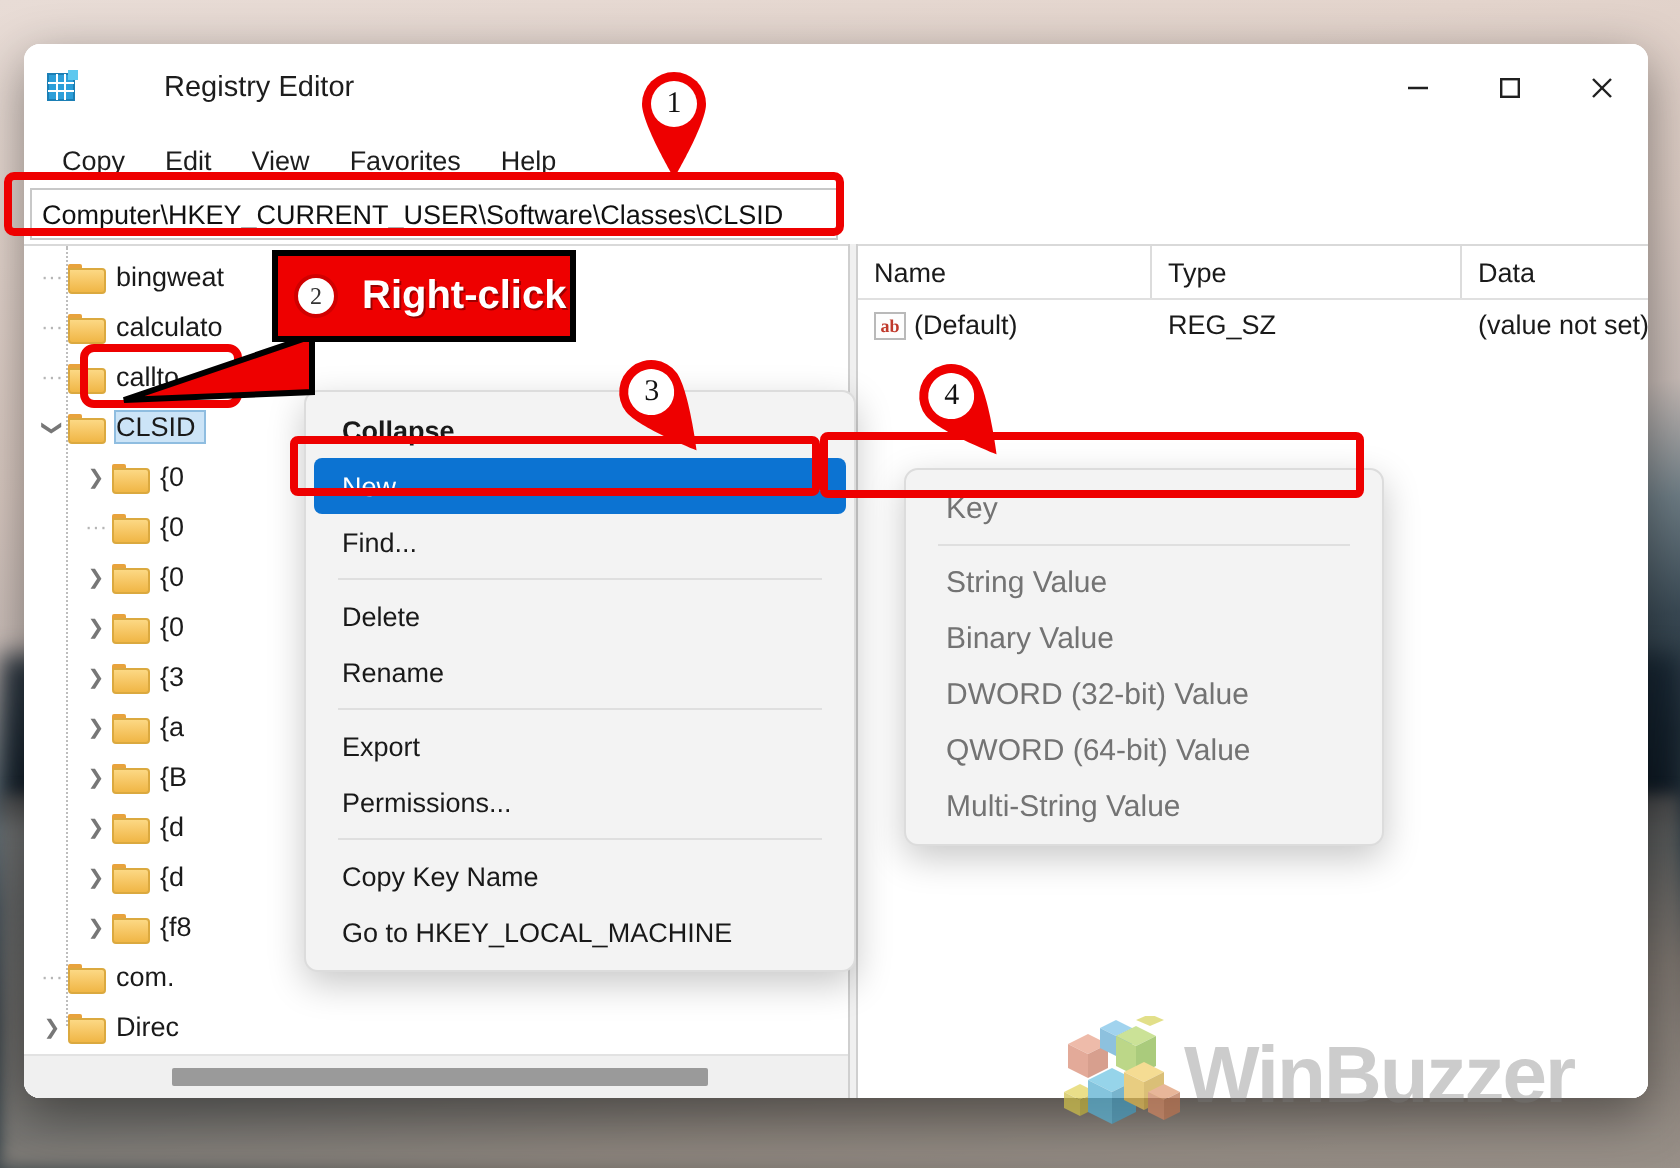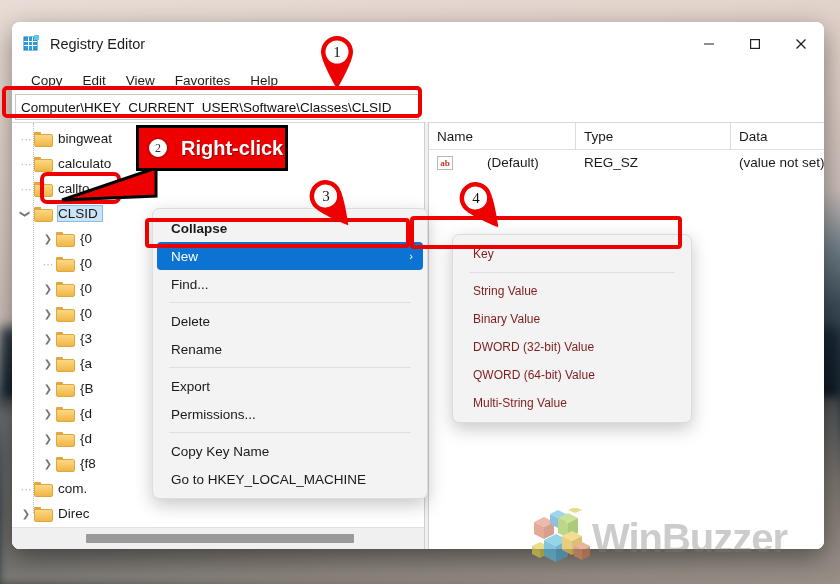--- a/index.html
+++ b/index.html
@@ -47,20 +47,21 @@
     position: relative;
   }
   .title-icon {
     width: 18px; height: 18px;
     margin-left: 11px; margin-right: 9px;
     position: relative; flex: 0 0 auto;
   }
   .title-text {
     font-size: 14.5px;
     color: #1d1d1d;
+    margin-left: 32px;
   }
   .winbtns {
     position: absolute; right: 0; top: 0;
     display: flex; height: 44px;
   }
   .winbtn {
     width: 46px; height: 44px;
     display: flex; align-items: center; justify-content: center;
     color: #202020;
   }
@@ -207,38 +208,38 @@
   .lv-row {
     display: flex;
     height: 25px;
     font-size: 13.5px;
     color: #1a1a1a;
     align-items: center;
   }
   .lv-cell {
     display: flex; align-items: center;
     padding-left: 8px;
-    overflow: hidden; white-space: nowrap; gap: 30px;
+    overflow: hidden; white-space: nowrap;
   }
   .ab-icon {
     width: 16px; height: 14px;
     margin-right: 4px;
     background: #fdfdfd;
     border: 1px solid #b9b9b9;
     font-size: 9px; font-weight: bold;
     color: #c0392b;
     display: flex; align-items: center; justify-content: center;
     font-family: "Liberation Serif", serif;
     flex: 0 0 16px;
   }
 
   
   .ctxmenu {
     position: absolute;
-    left: 140px; top: 186px;
+    left: 140px; top: 173px;
     width: 276px;
     background: #f3f3f3;
     border: 1px solid #dcdcdc;
     border-radius: 7px;
     box-shadow: 0 6px 18px rgba(0,0,0,.22);
     padding: 5px 4px;
     z-index: 40;
     font-size: 13.5px;
     color: #191919;
   }
@@ -266,22 +267,22 @@
   .submenu {
     position: absolute;
     left: 440px; top: 212px;
     width: 240px;
     background: #f3f3f3;
     border: 1px solid #dcdcdc;
     border-radius: 7px;
     box-shadow: 0 6px 18px rgba(0,0,0,.22);
     padding: 5px 4px;
     z-index: 41;
-    font-size: 12px;
-    color: #7f1d1d;
+    font-size: 15px;
+    color: #737373;
   }
   .subitem {
     height: 28px;
     display: flex; align-items: center;
     padding: 0 10px 0 16px;
     border-radius: 4px;
   }
 
   
   .hl {

